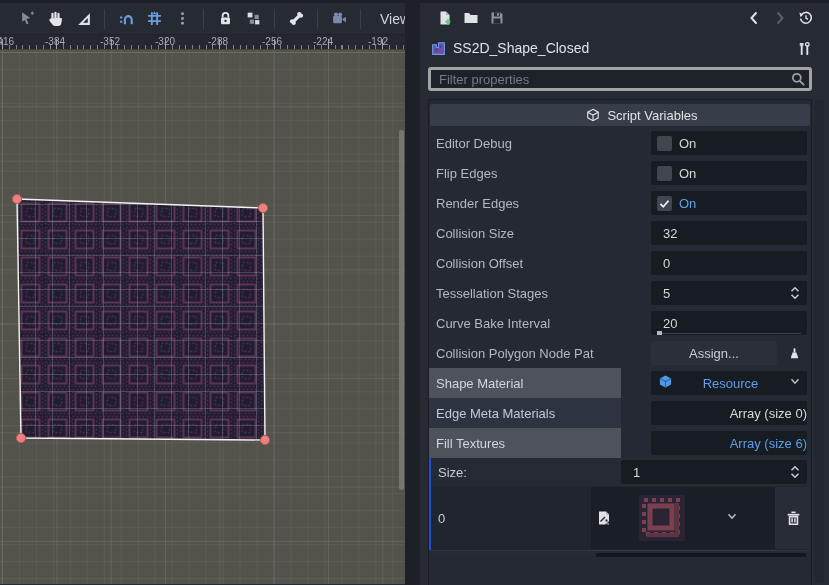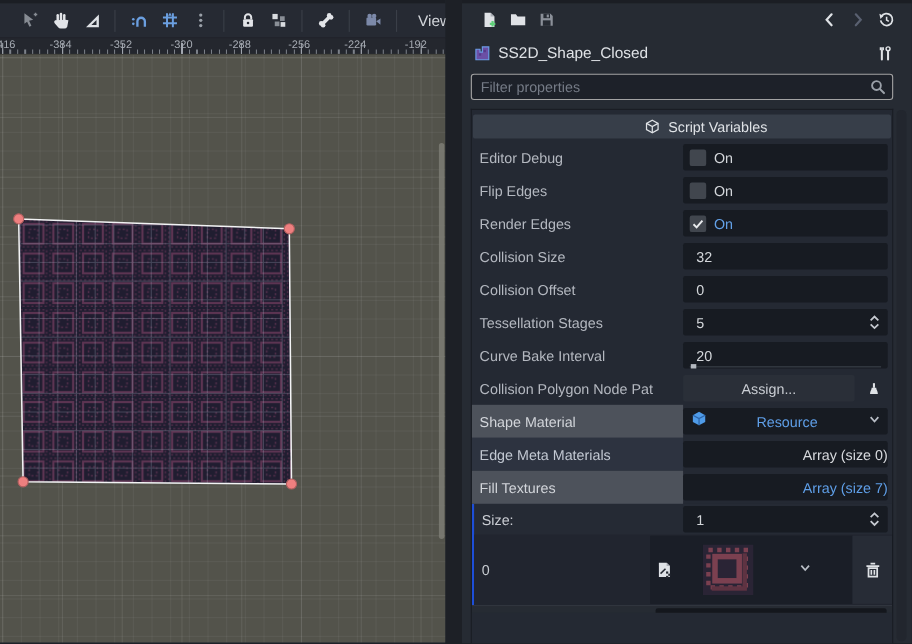--- a/index.html
+++ b/index.html
@@ -45,33 +45,33 @@
   
   .inspector { position:absolute; left:420px; top:0; width:409px; height:585px;
                background:#262b33; border-top:3px solid #1b1e24; color:#c6cad1; }
   .insp-toolbar { height:30px; display:flex; align-items:center; padding:0 10px 0 12px; }
   .insp-toolbar .grow { flex:1; }
   .ibtn { width:26px; height:24px; display:flex; align-items:center; justify-content:center; }
   .node-row { height:30px; display:flex; align-items:center; padding:0 12px 0 10px; }
   .node-title { font-size:14px; color:#dfe2e6; margin-left:6px; flex:1; white-space:nowrap;
                 overflow:hidden; }
   .filter-wrap { position:relative; margin:4px 17px 6px 8px; }
-  .filter-wrap input { width:100%; height:24px; background:#1d2129; border:1px solid #a3a3a3;
+  .filter-wrap input { width:100%; height:24px; background:#1d2129; border:3px solid #a3a3a3;
     border-radius:3px; color:#cdd0d6; font-size:13px; padding:0 26px 0 8px; outline:none;
     font-family:"Liberation Sans", sans-serif; }
   .filter-wrap input::placeholder { color:#757b86; }
   .filter-wrap .mag { position:absolute; right:6px; top:4px; }
 
   .content { position:absolute; left:8px; top:96px; width:384px; bottom:0;
              background:#242933; border:1px solid #1a1d24; border-bottom:none;
              padding:4px 0 0 0; overflow:hidden; }
   .sect-header { height:22px; margin:0 1px 2px 1px; background:#373e49; border-radius:2px;
     display:flex; align-items:center; justify-content:center; gap:7px;
     color:#dfe2e6; font-size:13px;padding-left:44px; }
-  .prow { height:30px; display:flex; align-items:center; }
+  .prow { height:30px; display:flex; align-items:center;gap:30px; }
   .plabel { width:192px; padding-left:7px; font-size:13px; color:#b4b8c0; white-space:nowrap;
             overflow:hidden; align-self:stretch; display:flex; align-items:center; }
   .plabel.hl-gray { background:#4d525b; color:#d2d5da; }
   .plabel.hl-blue { background:#2d3340; color:#c3c9d3; }
   .pval { flex:1; align-self:stretch; display:flex; align-items:center; padding:3px 4px 3px 0; }
   .cell { flex:1; height:24px; background:#171b22; border-radius:2px; display:flex;
           align-items:center; position:relative; }
   .cb { width:15px; height:15px; background:#41464e; border-radius:2px; margin-left:6px;
         display:flex; align-items:center; justify-content:center; }
   .cbtext { font-size:13px; color:#d3d6da; margin-left:7px; }
@@ -437,21 +437,21 @@
             <div class="cell">
           <span class="arr-text">Array (size 0)</span>
         </div>
           </div>
       </div>
 
       <div class="prow">
         <div class="plabel hl-gray">Fill Textures</div>
         <div class="pval">
             <div class="cell">
-          <span class="arr-text blue">Array (size 7)</span>
+          <span class="arr-text blue">Array (size 6)</span>
         </div>
           </div>
       </div>
 
       <div class="array-box">
         <div class="size-row">
           <div class="plabel">Size:</div>
           <div class="pval">
               <div class="cell">
             <span class="numtext">1</span>

